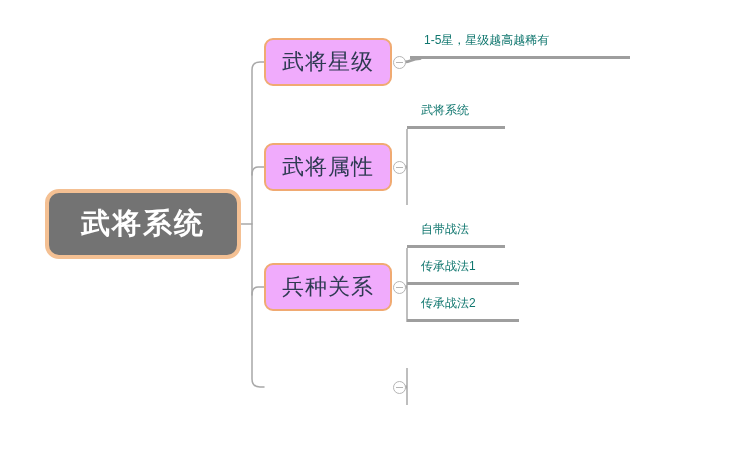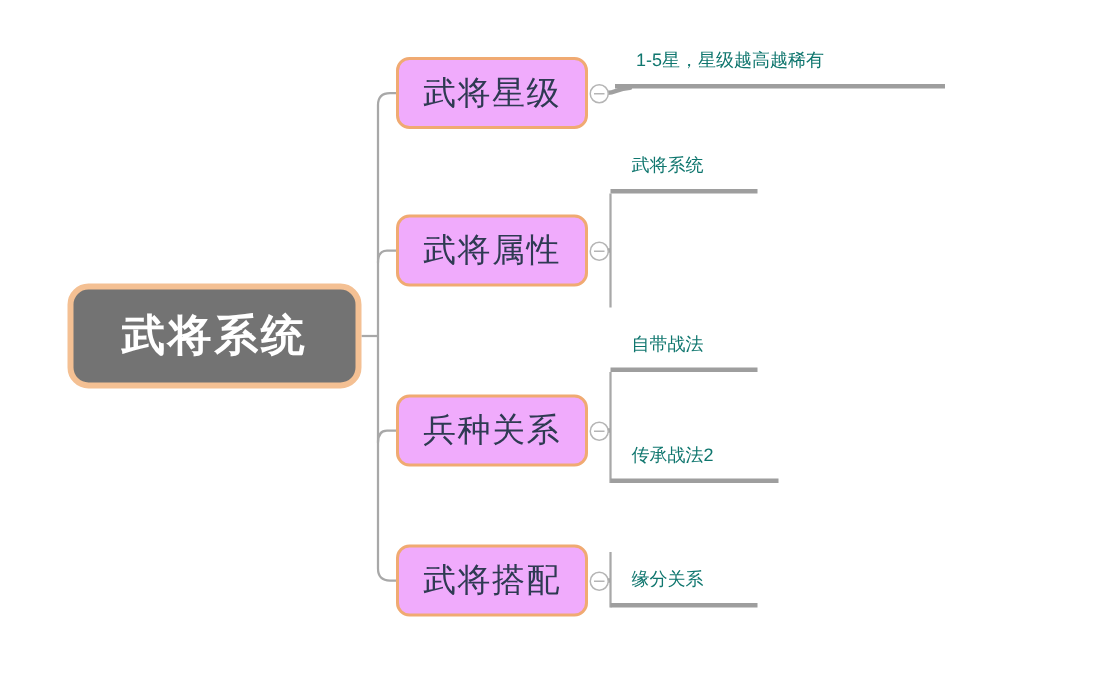--- a/index.html
+++ b/index.html
@@ -96,37 +96,36 @@
 
     <path d="M405,387 H407" stroke="#a0a0a0" stroke-width="3" fill="none"></path>
     <path d="M407,368 V405" stroke="#a8a8a8" stroke-width="1.5" fill="none"></path>
   </svg>
 
   <div class="root">武将系统</div>
 
   <div class="branch b1">武将星级</div>
   <div class="branch b2">武将属性</div>
   <div class="branch b3">兵种关系</div>
-  <div class="branch b4">武将搭配</div>
 
   <div class="handle h1">
     <span class="minus"></span>
   </div>
   <div class="handle h2">
     <span class="minus"></span>
   </div>
   <div class="handle h3">
     <span class="minus"></span>
   </div>
   <div class="handle h4">
     <span class="minus"></span>
   </div>
 
   <div class="leaf first">1-5星，星级越高越稀有</div>
 
   <div class="leaf w4 l-b2-0">武将系统</div>
 
   <div class="leaf w4 l-b3-0">自带战法</div>
+  <div class="leaf w5 l-b3-1">传承战法1</div>
   <div class="leaf w5 l-b3-2">传承战法2</div>
 
-  <div class="leaf w4 l-b4-1">缘分关系</div>
 
 </div>
 
 </body></html>

